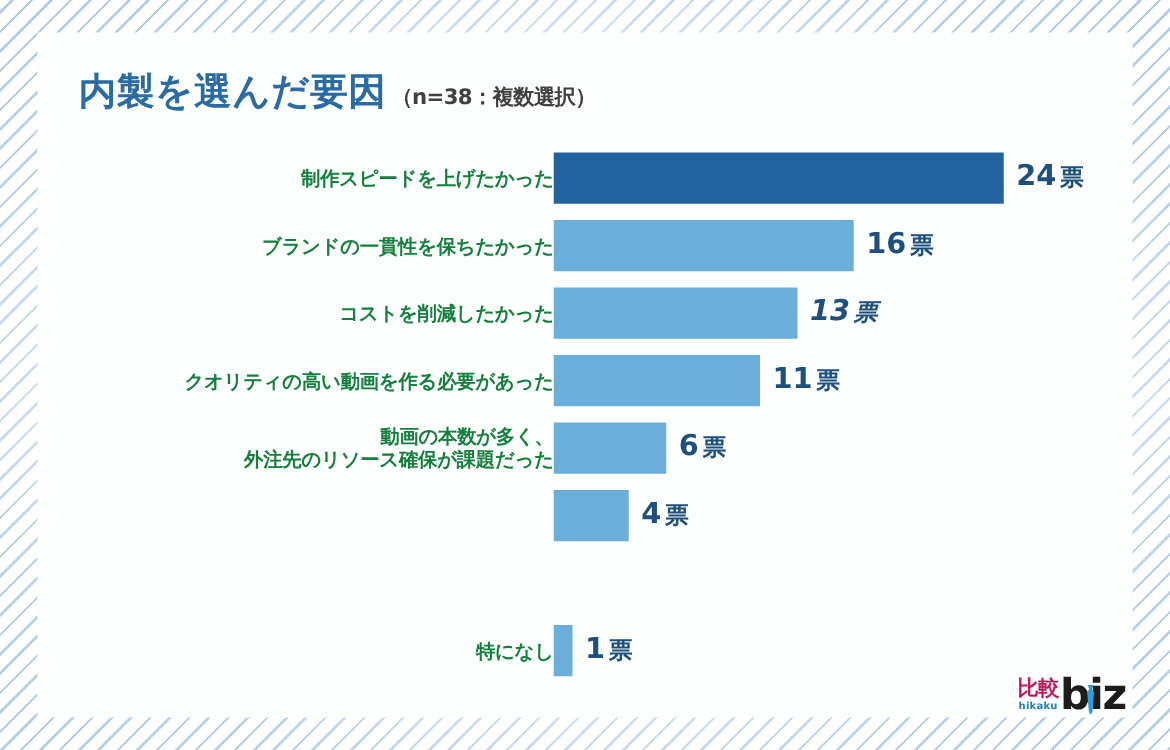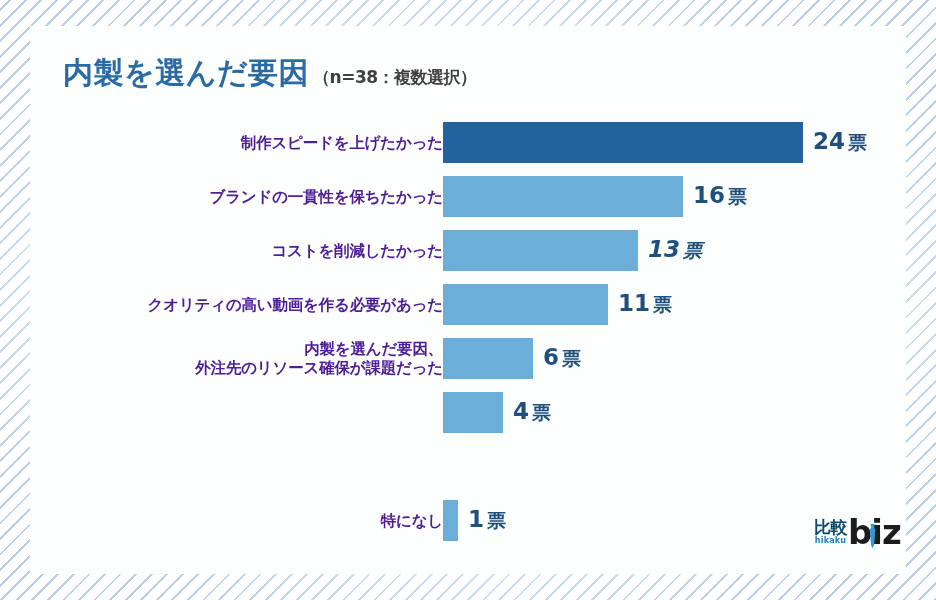--- a/index.html
+++ b/index.html
@@ -93,21 +93,21 @@
     display: flex;
     align-items: center;
   }
   .row-label {
     position: absolute;
     right: 463px;          
     width: 420px;
     text-align: right;
     font-size: 15.5px;
     font-weight: 700;
-    color: #4c1d95;
+    color: #15803d;
     line-height: 19px;
     letter-spacing: -0.2px;
     white-space: pre-line;
   }
   .bar {
     position: absolute;
     left: 413px;           
     height: 41px;
     top: 2px;
     background: #6aaed9;
@@ -142,37 +142,38 @@
     display: flex;
     flex-direction: column;
     align-items: center;
     line-height: 1;
     margin-right: 1px;
     padding-bottom: 2px;
   }
   #logo-jp-main {
     font-size: 17px;
     font-weight: 700;
-    color: #0c4a6e;
+    color: #be185d;
     letter-spacing: -0.5px;
   }
   #logo-jp-sub {
     font-size: 8px;
     font-weight: 700;
     color: #1f7fc4;
     letter-spacing: 0.2px;
     margin-top: 1px;
   }
   #logo-biz {
     position: relative;
     font-size: 34px;
     font-weight: 700;
     color: #1c1c1c;
     line-height: 0.86;
     letter-spacing: -1px;
+    margin-top: 24px;
   }
   
   #logo-tie {
     position: absolute;
     left: 21px;
     top: 6px;
     width: 7px;
     height: 24px;
     z-index: 4;
   }
@@ -204,21 +205,21 @@
           <div class="row-label">コストを削減したかった</div>
           <div class="bar" style="width: 195px;"></div>
           <div class="bar-value" style="left: 618px; top: 8px; font-style: italic;">13<span class="unit">票</span></div>
         </div>
         <div class="row" style="top: 256px;">
           <div class="row-label">クオリティの高い動画を作る必要があった</div>
           <div class="bar" style="width: 165px;"></div>
           <div class="bar-value" style="left: 588px; top: 8px;">11<span class="unit">票</span></div>
         </div>
         <div class="row" style="top: 310px;">
-          <div class="row-label">内製を選んだ要因、
+          <div class="row-label">動画の本数が多く、
 外注先のリソース確保が課題だった</div>
           <div class="bar" style="width: 90px;"></div>
           <div class="bar-value" style="left: 513px; top: 8px;">6<span class="unit">票</span></div>
         </div>
         <div class="row" style="top: 364px;">
           <div class="bar" style="width: 60px;"></div>
           <div class="bar-value" style="left: 483px; top: 8px;">4<span class="unit">票</span></div>
         </div>
         <div class="row" style="top: 472px;">
           <div class="row-label">特になし</div>

